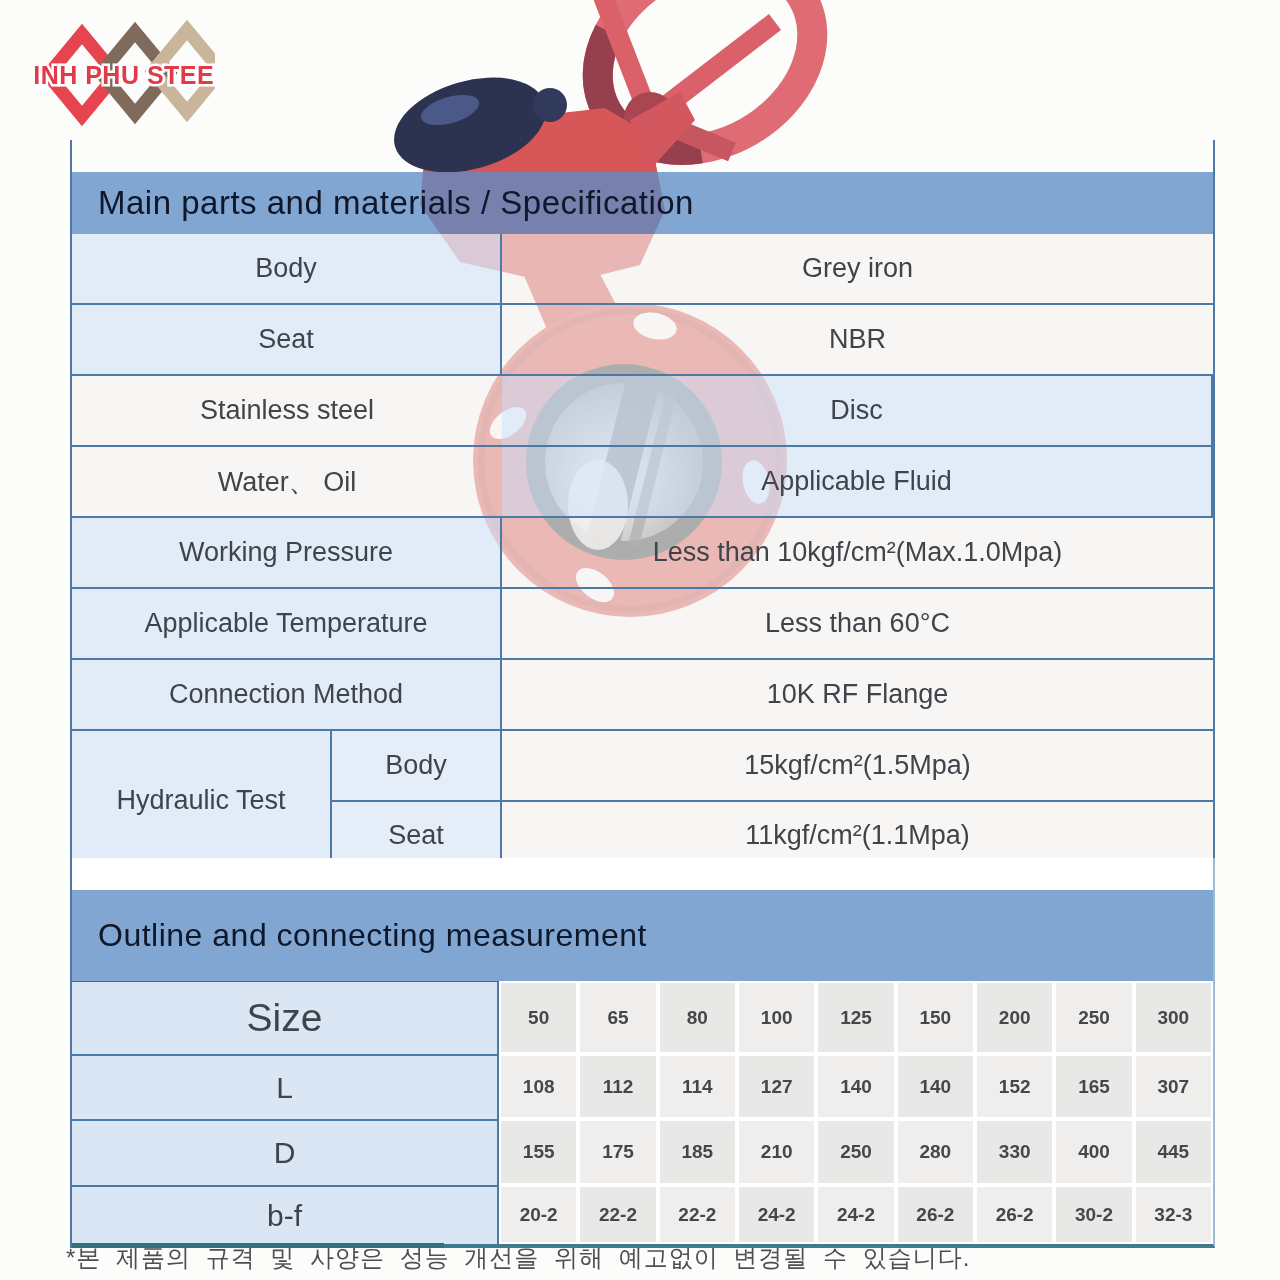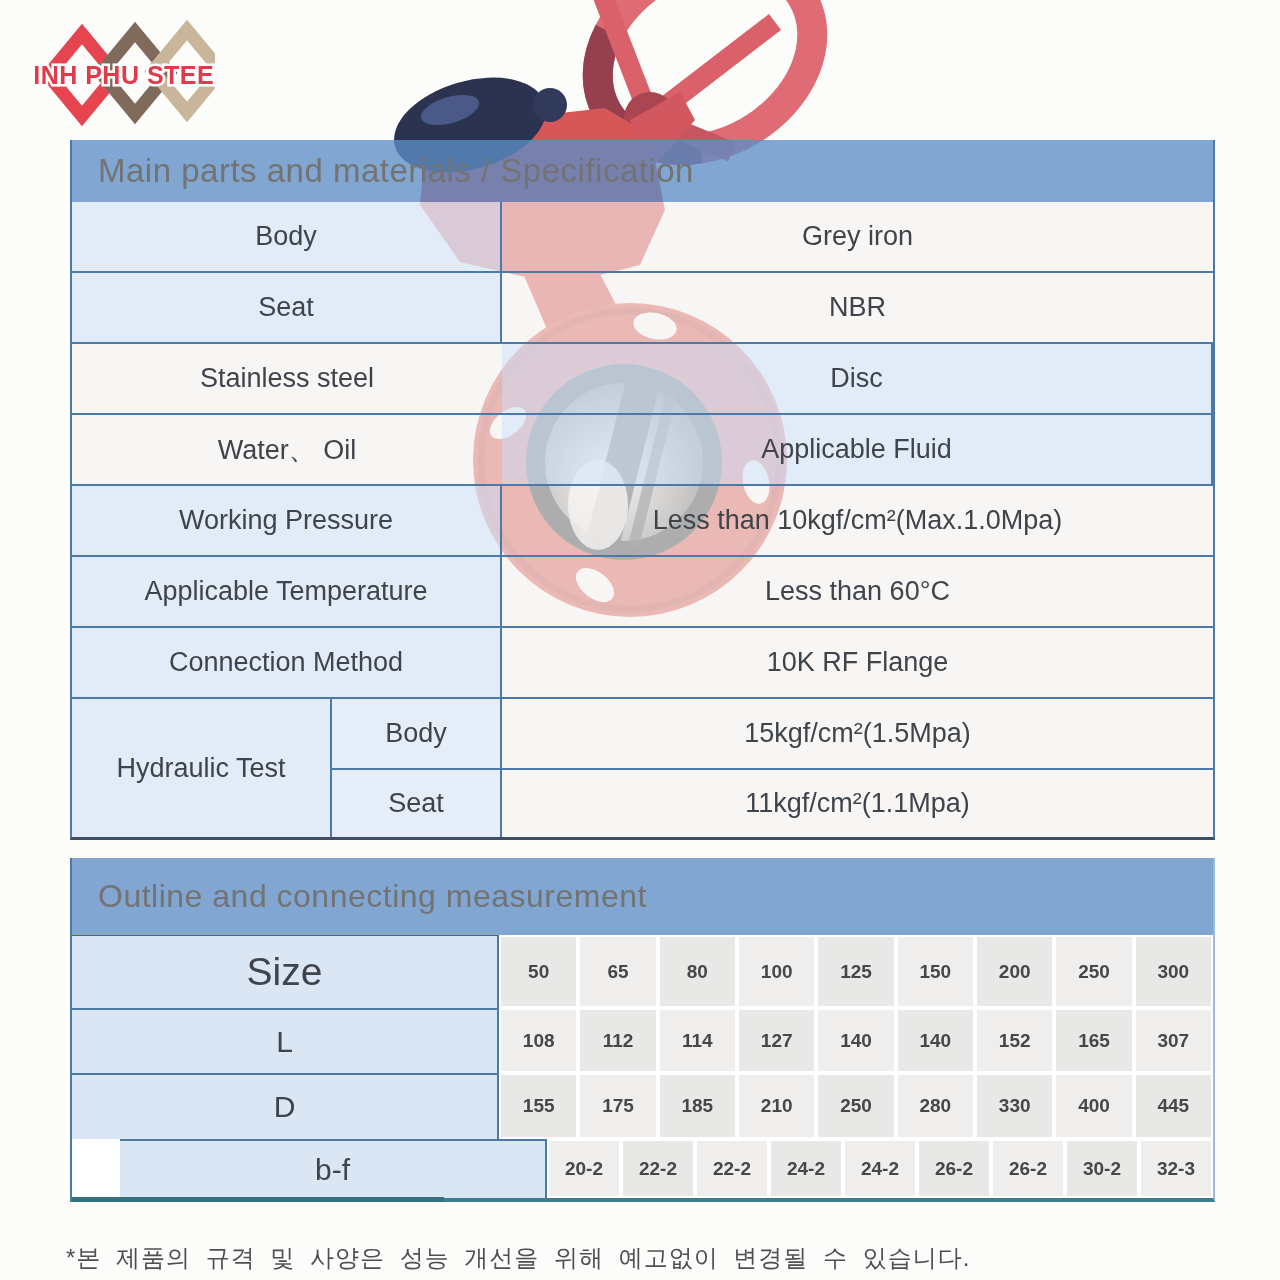--- a/index.html
+++ b/index.html
@@ -12,39 +12,39 @@
   
   .logo{position:absolute;left:35px;top:12px;width:180px;height:125px;z-index:3;}
   .logo svg{display:block;}
   
   .valve{position:absolute;left:350px;top:0;width:480px;height:660px;z-index:0;opacity:.92;}
   
   .spec{position:absolute;left:70px;top:140px;width:1145px;z-index:1;
         border-left:2px solid #4d79a6;border-right:2px solid #4d79a6;border-bottom:3px solid #3e4e63;
         box-sizing:border-box;}
   .tbl-header{height:62px;display:flex;align-items:center;padding-left:26px;
-        background:rgba(93,141,197,0.78);color:#737373;font-size:33px;letter-spacing:.5px;}
+        background:rgba(93,141,197,0.78);color:#0f172a;font-size:33px;letter-spacing:.5px;margin-top:32px;}
   .spec-row{display:grid;grid-template-columns:430px 1fr;height:69px;}
   .spec-row + .spec-row, .hydraulic{border-top:2px solid #4d79a6;}
   .cell{display:flex;align-items:center;justify-content:center;text-align:right;font-size:27px;}
   .lab{background:rgba(219,231,247,0.80);border-right:2px solid #4d79a6;}
   .val{background:rgba(243,242,240,0.62);}
   .hydraulic{display:grid;grid-template-columns:260px 170px 1fr;grid-template-rows:69px 69px;}
   .h-label{grid-row:1/3;background:rgba(219,231,247,0.80);border-right:2px solid #4d79a6;}
   .h-sub{background:rgba(222,233,247,0.80);border-right:2px solid #4d79a6;}
   .h-sub.r2,.h-val.r2{border-top:2px solid #4d79a6;}
   .h-val{background:rgba(243,242,240,0.62);}
   
   .dims{position:absolute;left:70px;top:858px;width:1145px;z-index:1;
         border-left:2px solid #4d79a6;border-right:2px solid #9db9d4;border-bottom:4px solid #3f7d8e;
         box-sizing:border-box;background:#fff;}
-  .dims .tbl-header{height:77px;font-size:32px;}
+  .dims .tbl-header{height:91px;font-size:32px;}
   .dims::after{content:"";position:absolute;left:0;bottom:-4px;width:372px;height:5px;background:#35707f;}
   .dim-row{display:grid;grid-template-columns:427px repeat(9,1fr);}
-  .dim-row.r0{height:73px;}.dim-row.r1{height:65px;}.dim-row.r2{height:66px;}.dim-row.r3{height:59px;margin-left:48px;}
+  .dim-row.r0{height:73px;}.dim-row.r1{height:65px;}.dim-row.r2{height:66px;}.dim-row.r3{height:59px;}
   .dlab{display:flex;align-items:center;justify-content:center;background:#dbe6f5;
         border-right:2px solid #4d79a6;border-top:2px solid #4d79a6;font-size:30px;}
   .dim-row.r0 .dlab{font-size:39px;border-top:1px solid #4d7c0f;}
   .dcell{display:flex;align-items:center;justify-content:center;background:#e8e8e6;
         border:2px solid #ffffff;font-size:19px;font-weight:600;color:#474747;}
   .dcell.alt{background:#efeeec;}
   
   .footnote{position:absolute;left:66px;top:1242px;z-index:1;font-size:24px;color:#4f4f4f;
         letter-spacing:1px;word-spacing:7px;font-weight:500;}
 </style>

